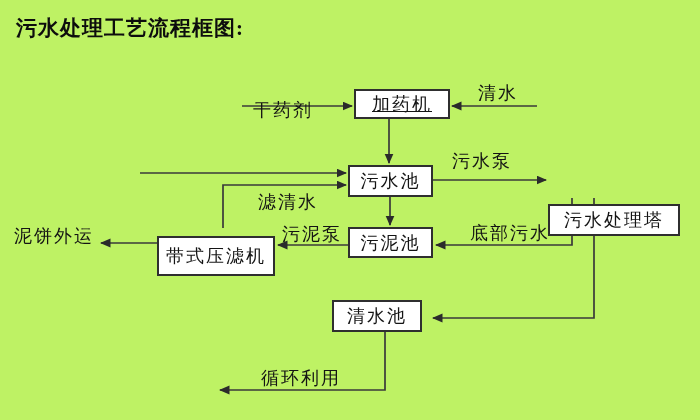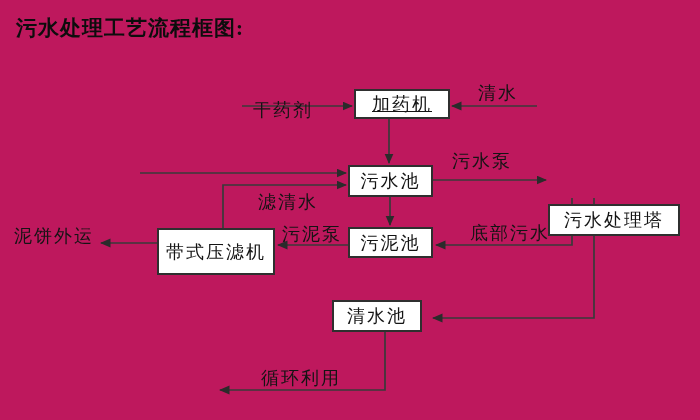--- a/index.html
+++ b/index.html
@@ -1,17 +1,17 @@
 <!DOCTYPE html>
 <html><head>
 <meta charset="utf-8">
 <style>
   html,body{margin:0;padding:0;background:#ffffff;}
   body{width:700px;height:420px;overflow:hidden;}
-  .page{position:relative;width:700px;height:420px;background:#be185d;
+  .page{position:relative;width:700px;height:420px;background:#bef264;
         font-family:"Liberation Serif","DejaVu Serif",serif;color:#141414;}
   .title{position:absolute;left:16px;top:14px;margin:0;
          font-size:21px;font-weight:bold;letter-spacing:1px;color:#0d0d0d;white-space:nowrap;}
   .wires{position:absolute;left:0;top:0;}
   .wire{stroke:#3a3a3a;stroke-width:1.7;fill:none;}
   .node{position:absolute;box-sizing:border-box;border:2px solid #2f2f2f;background:#ffffff;
         display:flex;align-items:center;justify-content:center;
         font-size:18px;letter-spacing:2px;white-space:nowrap;color:#141414;}
   .flow-label{position:absolute;transform:translateX(-50%);
         font-size:18px;letter-spacing:2px;white-space:nowrap;color:#141414;}
@@ -40,21 +40,21 @@
     <polyline class="wire" points="348,245 278,245" marker-end="url(#arr)"></polyline>
     <polyline class="wire" points="157,243 101,243" marker-end="url(#arr)"></polyline>
     <polyline class="wire" points="594,198 594,318 433,318" marker-end="url(#arr)"></polyline>
     <polyline class="wire" points="385,332 385,390 220,390" marker-end="url(#arr)"></polyline>
   </svg>
 
   <div class="node" style="left:354px;top:89px;width:96px;height:30px;text-decoration:underline;">加药机</div>
   <div class="node" style="left:348px;top:165px;width:85px;height:32px;">污水池</div>
   <div class="node" style="left:548px;top:166px;width:132px;height:32px;margin-top:38px;">污水处理塔</div>
   <div class="node" style="left:348px;top:227px;width:85px;height:31px;">污泥池</div>
-  <div class="node" style="left:157px;top:228px;width:118px;height:47px;">带式压滤机</div>
+  <div class="node" style="left:157px;top:236px;width:118px;height:40px;">带式压滤机</div>
   <div class="node" style="left:332px;top:300px;width:90px;height:32px;">清水池</div>
 
   <div class="flow-label" style="left:283px;top:82px;margin-top:16px;">干药剂</div>
   <div class="flow-label" style="left:498px;top:81px;">清水</div>
   <div class="flow-label" style="left:288px;top:190px;">滤清水</div>
   <div class="flow-label" style="left:482px;top:149px;">污水泵</div>
   <div class="flow-label" style="left:510px;top:221px;">底部污水</div>
   <div class="flow-label" style="left:312px;top:222px;">污泥泵</div>
   <div class="flow-label" style="left:54px;top:224px;">泥饼外运</div>
   <div class="flow-label" style="left:301px;top:366px;">循环利用</div>

